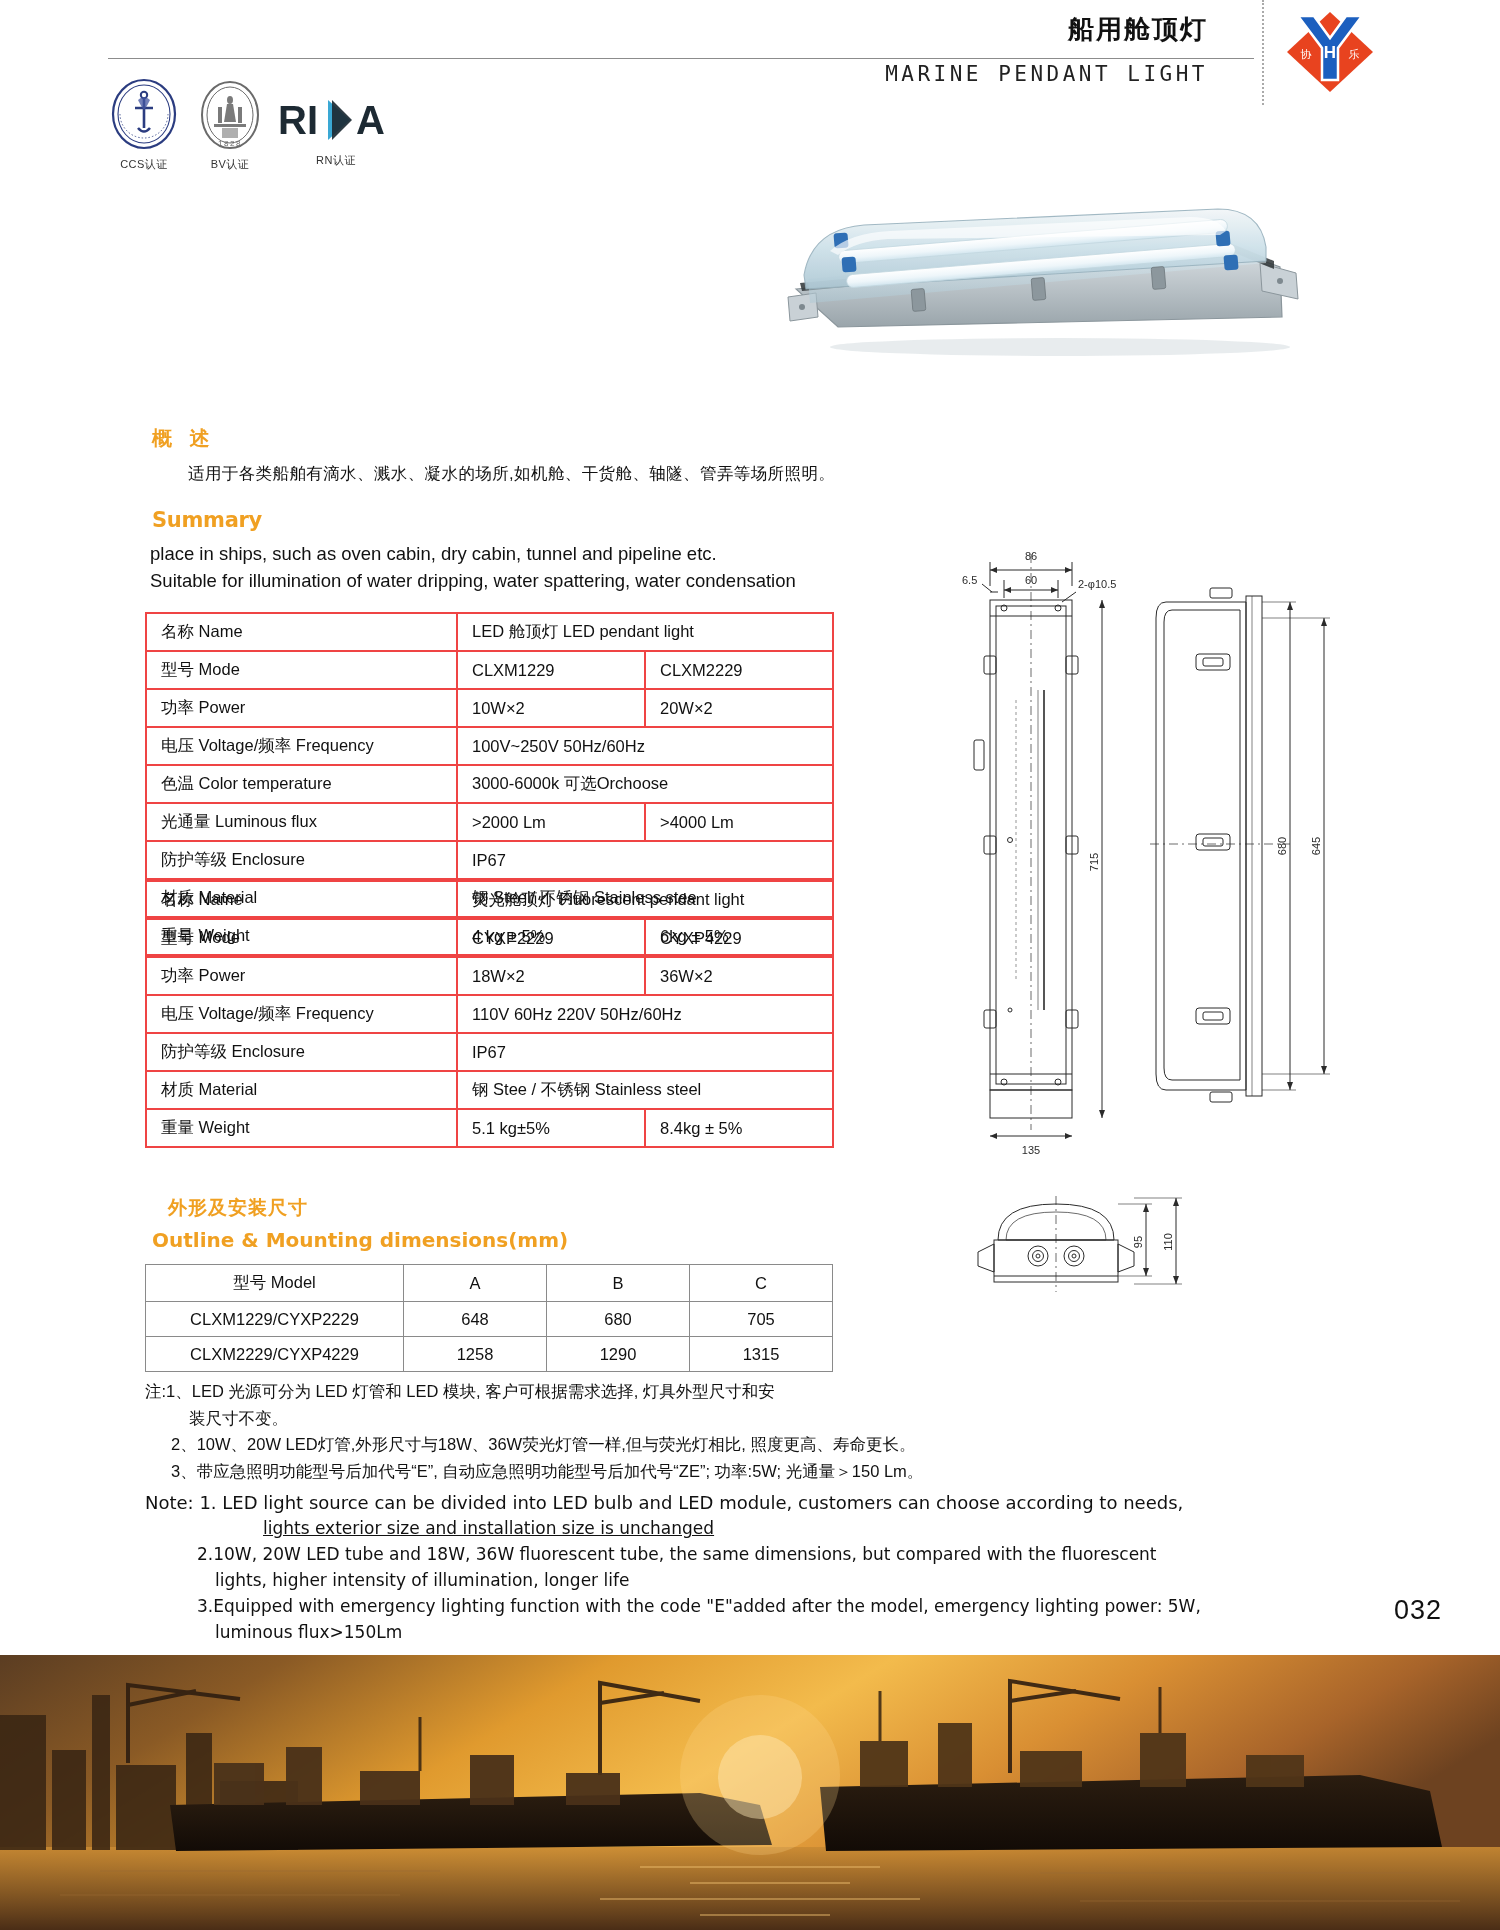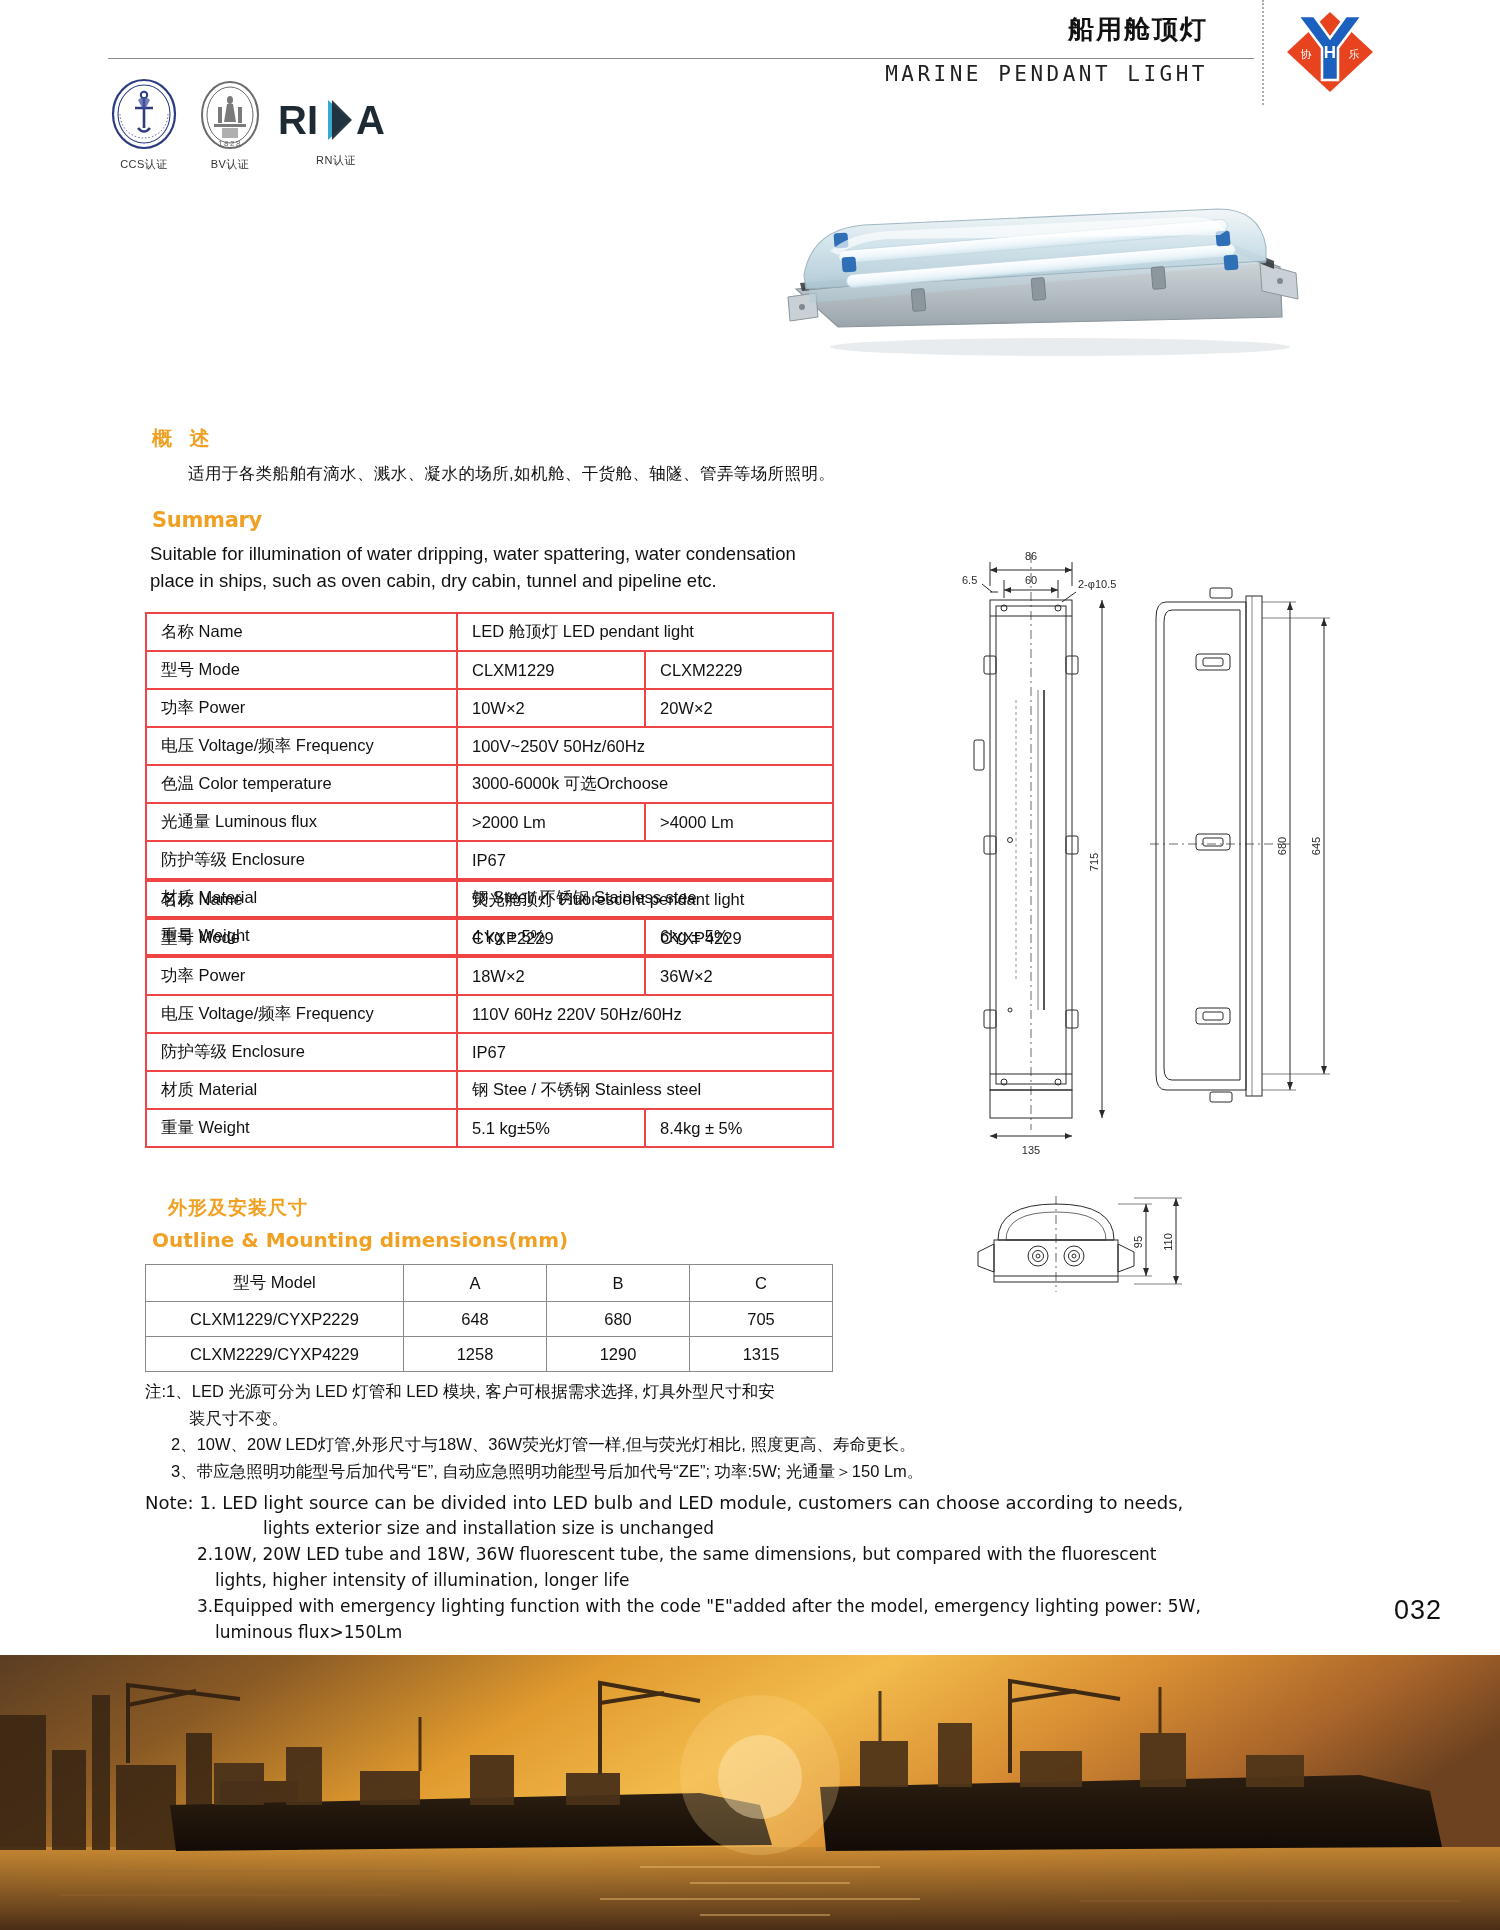--- a/index.html
+++ b/index.html
@@ -109,21 +109,21 @@
   .note-cn.indent1 { padding-left:44px; }
   .note-cn.indent2 { padding-left:26px; }
   .note-en-head {
     font-size:18px; color:#111; line-height:1.52; margin-top:4px;
     font-family:"DejaVu Sans", sans-serif;
   }
   .note-en {
     font-size:17px; color:#111; line-height:1.52;
     font-family:"DejaVu Sans", sans-serif;
   }
-  .ind-a { padding-left:118px; }
+  .ind-a { padding-left:118px;text-decoration:underline; }
   .ind-b { padding-left:52px; }
   .ind-c { padding-left:70px; }
 
   .page-num {
     position:absolute; right:58px; top:1595px;
     font-size:27px; color:#111; letter-spacing:1px;
   }
 
   
   .footer { position:absolute; left:0; top:1655px; width:1500px; height:275px; overflow:hidden; }
@@ -244,22 +244,22 @@
         <rect x="392" y="62" width="13" height="22" rx="2" transform="rotate(-4.7 398 73)"></rect>
       </g>
     </svg>
   </div>
 
   <div class="h-orange h-cn-overview">概  述</div>
   <div class="body-cn">适用于各类船舶有滴水、溅水、凝水的场所,如机舱、干货舱、轴隧、管弄等场所照明。</div>
 
   <div class="h-orange h-en-summary">Summary</div>
   <div class="body-en">
+    <div>place in ships, such as oven cabin, dry cabin, tunnel and pipeline etc.</div>
     <div>Suitable for illumination of water dripping, water spattering, water condensation</div>
-    <div>place in ships, such as oven cabin, dry cabin, tunnel and pipeline etc.</div>
   </div>
 
   <table class="spec-table" id="table-led">
     <tbody>
       <tr>
         <td class="c-label">名称 Name</td>
         <td class="c-val1" colspan="2">LED 舱顶灯 LED pendant light</td>
       </tr>
       <tr>
         <td class="c-label">型号 Mode</td>

